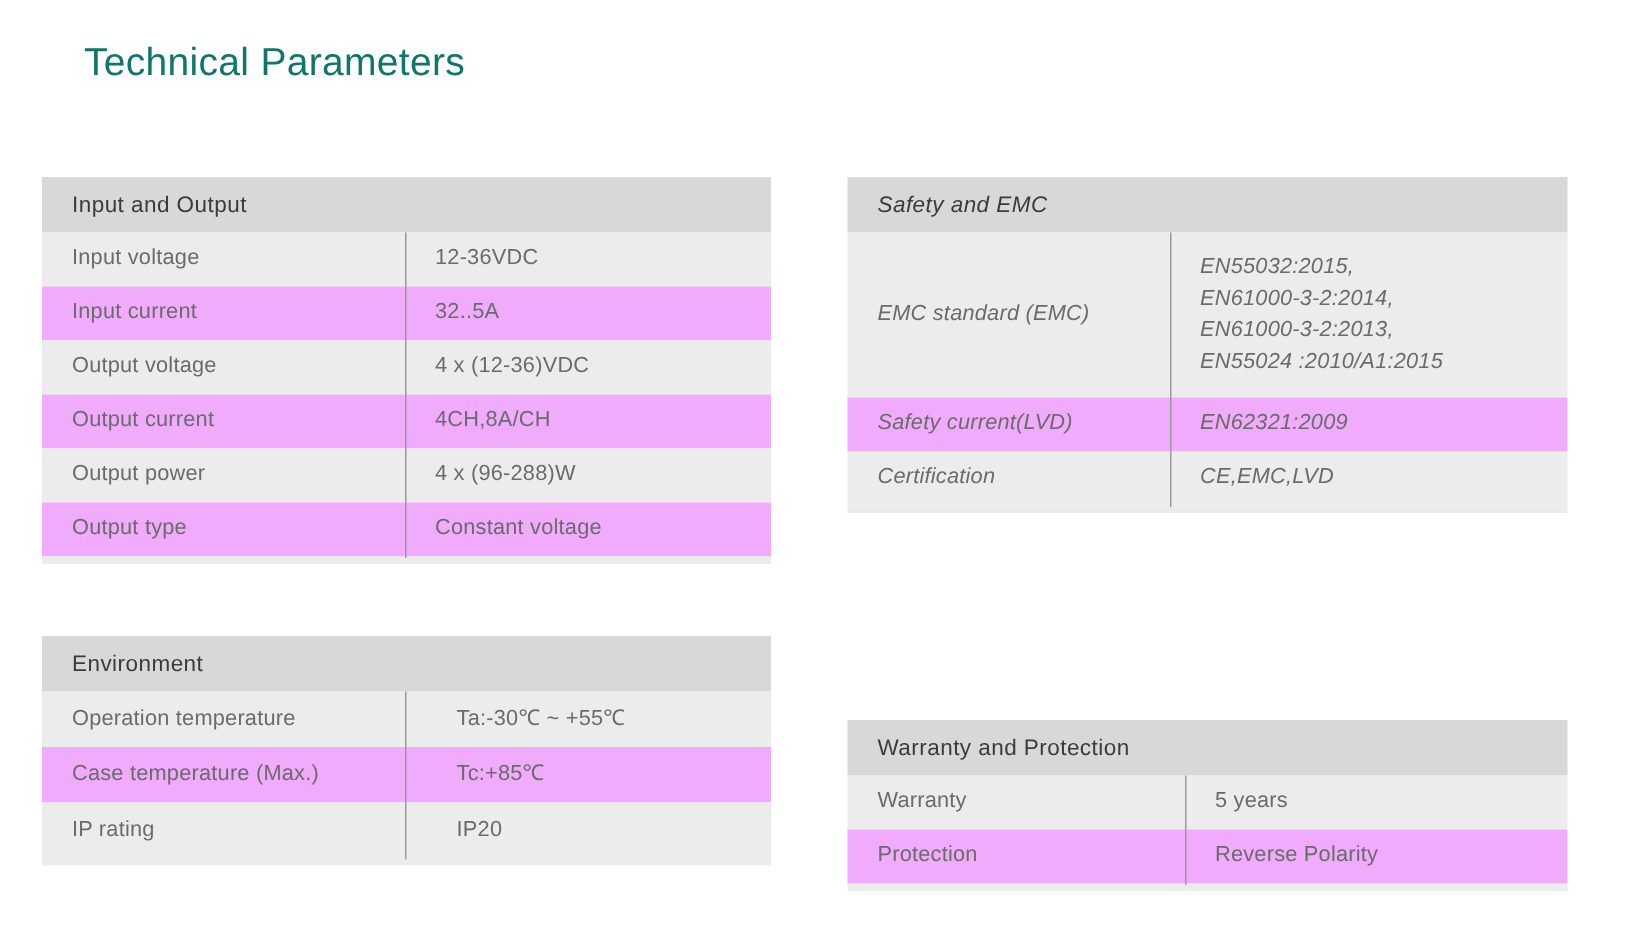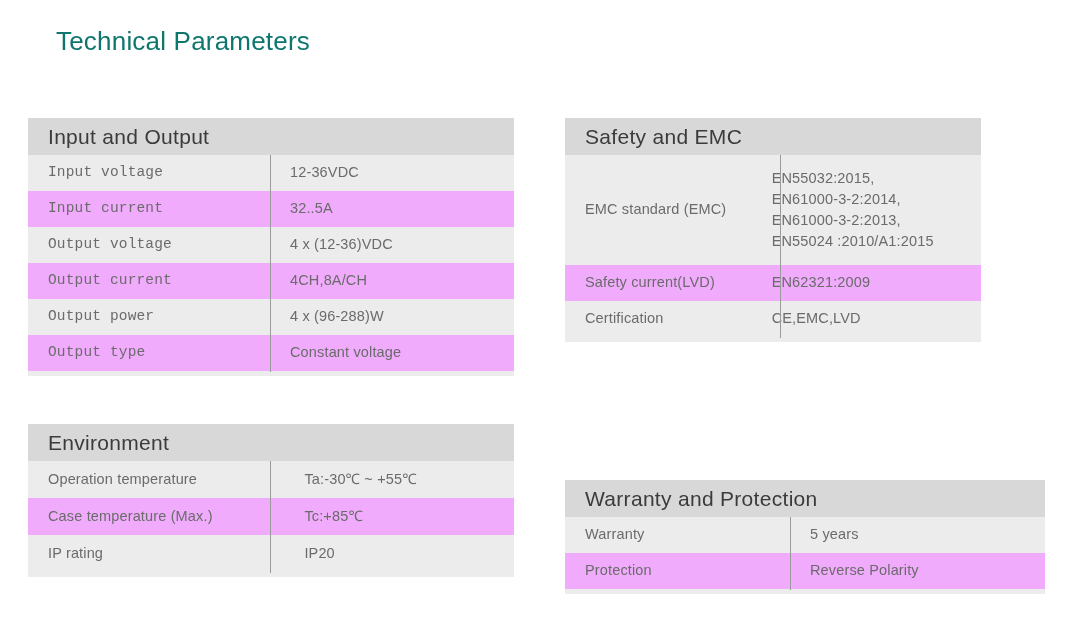--- a/index.html
+++ b/index.html
@@ -29,21 +29,21 @@
   }
 
   
   .spec-table {
     position: absolute;
     background: #ffffff;
   }
   .spec-table .tbl-header {
     background: #d8d8d8;
     color: #3b3b3b;
-    font-size: 21px;
+    font-size: 15px;
     font-weight: 400;
     letter-spacing: 0.3px;
     display: flex;
     align-items: center;
     height: 37px;
     padding-left: 20px;
     box-sizing: border-box;
   }
   .spec-table .tbl-body {
     position: relative;
@@ -79,32 +79,32 @@
   .cell-value { padding-left: 20px; color: #6b6b6b; }
   .cell-value.multiline { white-space: pre-line; }
 
   .tbl-footer {
     height: 5px;
     background: #ececec;
   }
 
   
   #table-input-output { left: 28px;  top: 118px; width: 486px; }
-  #table-input-output .cell-label { width: 242px; font-family: Liberation Mono, monospace; }
+  #table-input-output .cell-label { width: 242px; }
   #table-input-output .cell-value { width: 232px; }
   #table-input-output .col-divider { left: 242px; }
   #table-input-output .spec-row { height: 36px; }
 
   #table-environment { left: 28px;  top: 424px; width: 486px; }
   #table-environment .cell-label { width: 242px; }
   #table-environment .cell-value { width: 267px; text-align: right; }
   #table-environment .col-divider { left: 242px; }
   #table-environment .spec-row { height: 37px; gap: 48px; }
 
-  #table-safety-emc { left: 565px; top: 118px; width: 416px; }
+  #table-safety-emc { left: 565px; top: 118px; width: 480px; font-style: italic; }
   #table-safety-emc .cell-label { width: 215px; }
   #table-safety-emc .cell-value { width: 265px; border-radius: 30px; }
   #table-safety-emc .col-divider { left: 215px; }
   #table-safety-emc .spec-row { height: 36px; }
   #table-safety-emc .spec-row.tall { height: 110px; }
 
   #table-warranty { left: 565px; top: 480px; width: 480px; }
   #table-warranty .cell-label { width: 225px; }
   #table-warranty .cell-value { width: 255px; }
   #table-warranty .col-divider { left: 225px; }

